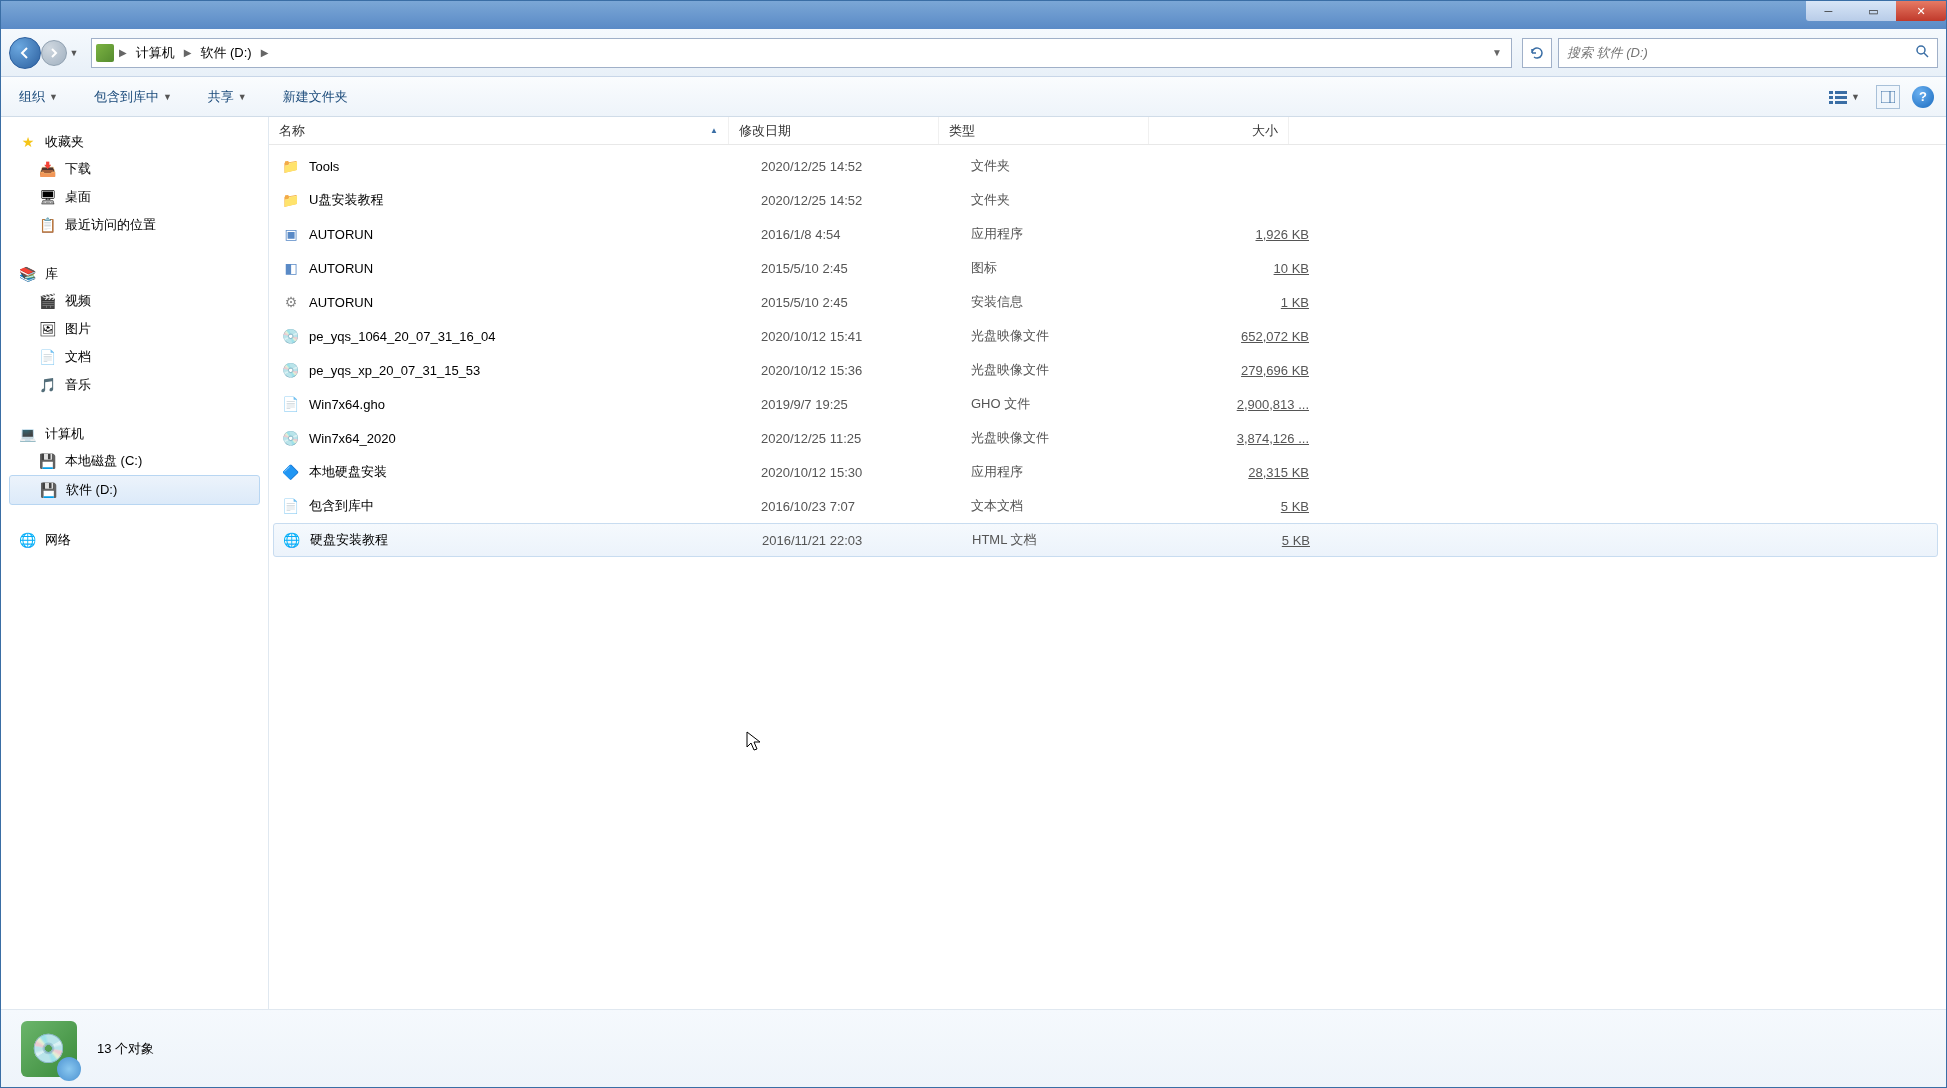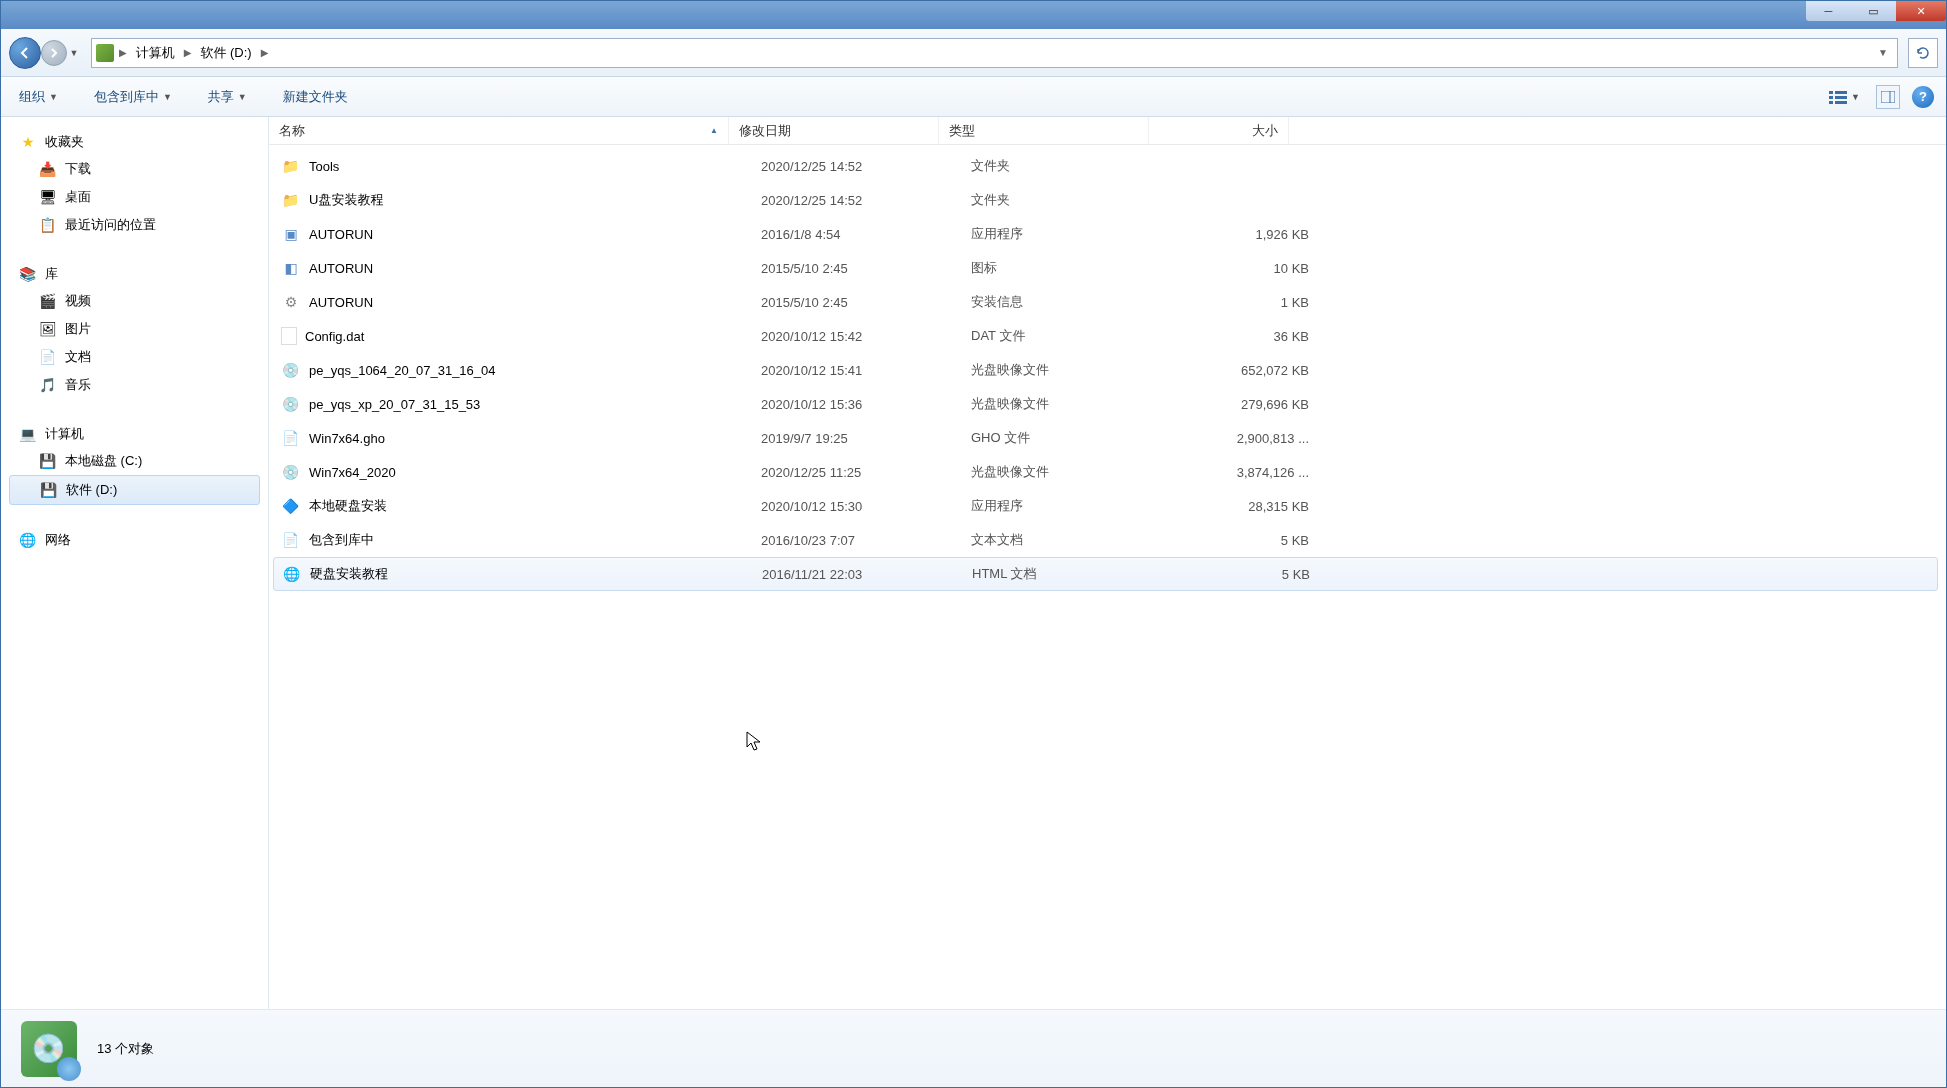--- a/index.html
+++ b/index.html
@@ -50,21 +50,21 @@
 .col-date { width: 210px; }
 .col-type { width: 210px; }
 .col-size { width: 140px; text-align: right; justify-content: flex-end; }
 .sort-ind { font-size: 8px; color: #3a6ea5; margin-left: auto; }
 .file-list { flex: 1; overflow-y: auto; padding: 4px 0; }
 .file-row { display: flex; align-items: center; height: 34px; padding: 0 0 0 12px; cursor: pointer; }
 .file-row.focused { background: linear-gradient(to bottom, #f5f9fd, #ecf3fb); border: 1px solid #c8dcf0; border-radius: 3px; margin: 0 8px 0 4px; padding-left: 8px; }
 .fcell-name { width: 460px; display: flex; align-items: center; gap: 8px; }
 .fcell-date { width: 210px; color: #555; margin-left: 20px; }
 .fcell-type { width: 210px; color: #555; }
-.fcell-size { width: 140px; text-align: right; color: #555; padding-right: 12px; }
+.fcell-size { width: 140px; text-align: right; color: #555; padding-right: 12px; text-decoration: underline; }
 .file-icn { width: 20px; height: 20px; display: inline-flex; align-items: center; justify-content: center; font-size: 14px; }
 .icn-folder { color: #f0c050; }
 .icn-exe { color: #5a8ac6; }
 .icn-ico { color: #5a8ac6; }
 .icn-inf { color: #888; }
 .icn-dat { color: #ccc; border: 1px solid #ddd; width: 16px; height: 18px; }
 .icn-iso { color: #888; }
 .icn-gho { color: #ccc; }
 .icn-txt { color: #aaa; }
 .icn-html { color: #3a7acc; }
@@ -109,20 +109,29 @@
         <span class="bc-item">软件 (D:)</span>
         <span class="bc-sep">▶</span>
       </div>
       <span class="addr-dropdown">▼</span>
     </div>
     <div class="refresh-btn">
       <svg width="14" height="14" viewBox="0 0 14 14">
           <path d="M2 7 A5 5 0 1 1 4 11 M2 7 L2 3 M2 7 L6 7" stroke="#3a6ea5" stroke-width="1.5" fill="none"></path>
         </svg>
     </div>
+    <div class="search-box">
+      <input class="search-input" placeholder="搜索 软件 (D:)" style="">
+      <span class="search-icon">
+        <svg width="14" height="14" viewBox="0 0 14 14">
+            <circle cx="6" cy="6" r="4" stroke="#3a6ea5" stroke-width="1.5" fill="none"></circle>
+            <line x1="9" y1="9" x2="13" y2="13" stroke="#3a6ea5" stroke-width="1.5"></line>
+          </svg>
+      </span>
+    </div>
   </div>
 
   <div class="cmd-toolbar">
     <div class="cmd-item">
       <span>组织</span>
       <span class="cmd-drop">▼</span>
     </div>
     <div class="cmd-item">
       <span>包含到库中</span>
       <span class="cmd-drop">▼</span>
@@ -277,29 +286,20 @@
             <div class="fcell-name">
               <span class="file-icn icn-inf">⚙</span>
               <span>AUTORUN</span>
             </div>
             <div class="fcell-date">2015/5/10 2:45</div>
             <div class="fcell-type">安装信息</div>
             <div class="fcell-size">1 KB</div>
           </div>
           <div class="file-row">
             <div class="fcell-name">
-              <span class="file-icn icn-dat"></span>
-              <span>Config.dat</span>
-            </div>
-            <div class="fcell-date">2020/10/12 15:42</div>
-            <div class="fcell-type">DAT 文件</div>
-            <div class="fcell-size">36 KB</div>
-          </div>
-          <div class="file-row">
-            <div class="fcell-name">
               <span class="file-icn icn-iso">💿</span>
               <span>pe_yqs_1064_20_07_31_16_04</span>
             </div>
             <div class="fcell-date">2020/10/12 15:41</div>
             <div class="fcell-type">光盘映像文件</div>
             <div class="fcell-size">652,072 KB</div>
           </div>
           <div class="file-row">
             <div class="fcell-name">
               <span class="file-icn icn-iso">💿</span>

